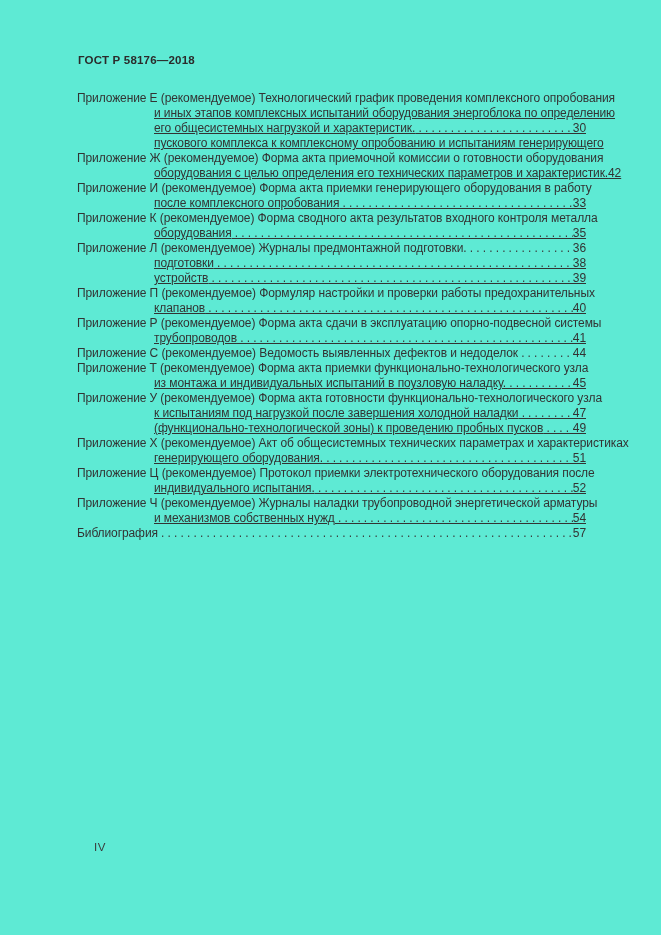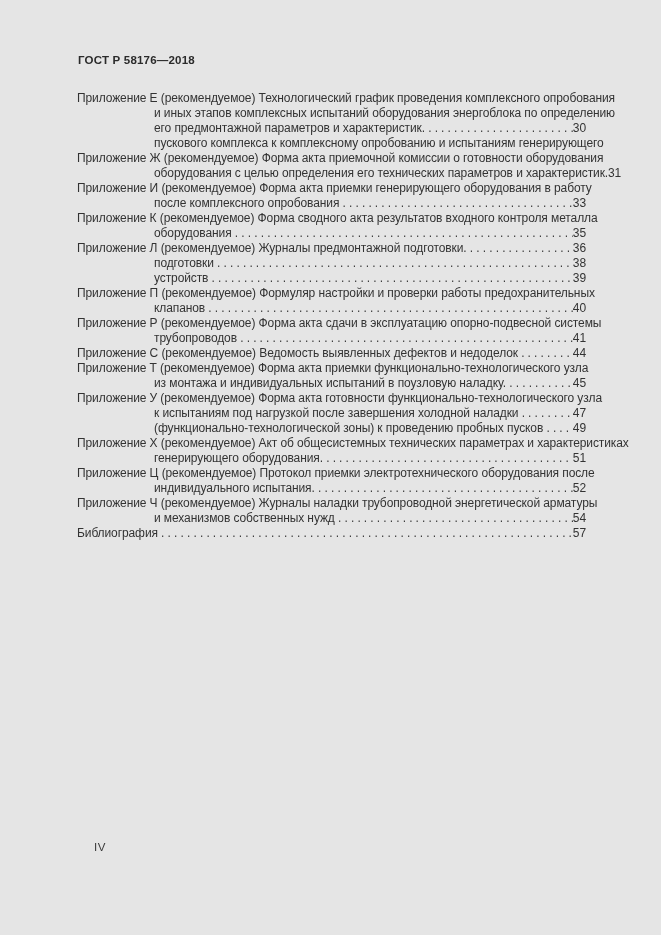--- a/index.html
+++ b/index.html
@@ -4,21 +4,21 @@
 <style>
   html, body {
     margin: 0;
     padding: 0;
     background: #ffffff;
   }
   .page {
     position: relative;
     width: 661px;
     height: 935px;
-    background: #e5e5e5;
+    background: #5eead4;
     font-family: "Liberation Sans", "DejaVu Sans", sans-serif;
     color: #333333;
     overflow: hidden;
   }
   .doc-title {
     position: absolute;
     left: 78px;
     top: 54px;
     font-size: 11.5px;
     font-weight: 700;
@@ -34,20 +34,21 @@
     font-size: 12px;
     line-height: 15px;
     letter-spacing: -0.1px;
   }
   .toc-entry { margin: 0; }
   .toc-line {
     white-space: nowrap;
   }
   .toc-line.cont {
     padding-left: 77px;
+    text-decoration: underline;
   }
   .toc-line.last {
     display: flex;
     align-items: baseline;
   }
   .toc-line.last .t {
     flex: 0 0 auto;
     white-space: pre;
   }
   .toc-line.last .dots {
@@ -75,32 +76,32 @@
 <body>
 
 <div class="page">
   <div class="doc-title">ГОСТ Р 58176—2018</div>
 
   <div class="toc">
       <div class="toc-entry">
         <div class="toc-line">Приложение Е (рекомендуемое) Технологический график проведения комплексного опробования</div>
         <div class="toc-line cont">и иных этапов комплексных испытаний оборудования энергоблока по определению</div>
         <div class="toc-line cont last">
-          <span class="t">его предмонтажной параметров и характеристик.</span>
+          <span class="t">его общесистемных нагрузкой и характеристик.</span>
           <span class="dots"> . . . . . . . . . . . . . . . . . . . . . . . . . . . . . . . . . . . . . . . . . . . . . . . . . . . . . . . . . . . . . . . . . . . . . . . . . . . . . . . . . . . . . . . . . . . . . . . . . . . . . . . . . . . . . . . . . . . . . . . . . . . . . . . . . . </span>
           <span class="pg">30</span>
         </div>
       </div>
       <div class="toc-entry">
         <div class="toc-line cont">пускового комплекса к комплексному опробованию и испытаниям генерирующего</div>
         <div class="toc-line">Приложение Ж (рекомендуемое) Форма акта приемочной комиссии о готовности оборудования</div>
         <div class="toc-line cont last">
           <span class="t">оборудования с целью определения его технических параметров и характеристик.</span>
           <span class="dots"> . . . . . . . . . . . . . . . . . . . . . . . . . . . . . . . . . . . . . . . . . . . . . . . . . . . . . . . . . . . . . . . . . . . . . . . . . . . . . . . . . . . . . . . . . . . . . . . . . . . . . . . . . . . . . . . . . . . . . . . . . . . . . . . . . . </span>
-          <span class="pg">31</span>
+          <span class="pg">42</span>
         </div>
       </div>
       <div class="toc-entry">
         <div class="toc-line">Приложение И (рекомендуемое) Форма акта приемки генерирующего оборудования в работу</div>
         <div class="toc-line cont last">
           <span class="t">после комплексного опробования</span>
           <span class="dots"> . . . . . . . . . . . . . . . . . . . . . . . . . . . . . . . . . . . . . . . . . . . . . . . . . . . . . . . . . . . . . . . . . . . . . . . . . . . . . . . . . . . . . . . . . . . . . . . . . . . . . . . . . . . . . . . . . . . . . . . . . . . . . . . . . . </span>
           <span class="pg">33</span>
         </div>
       </div>

